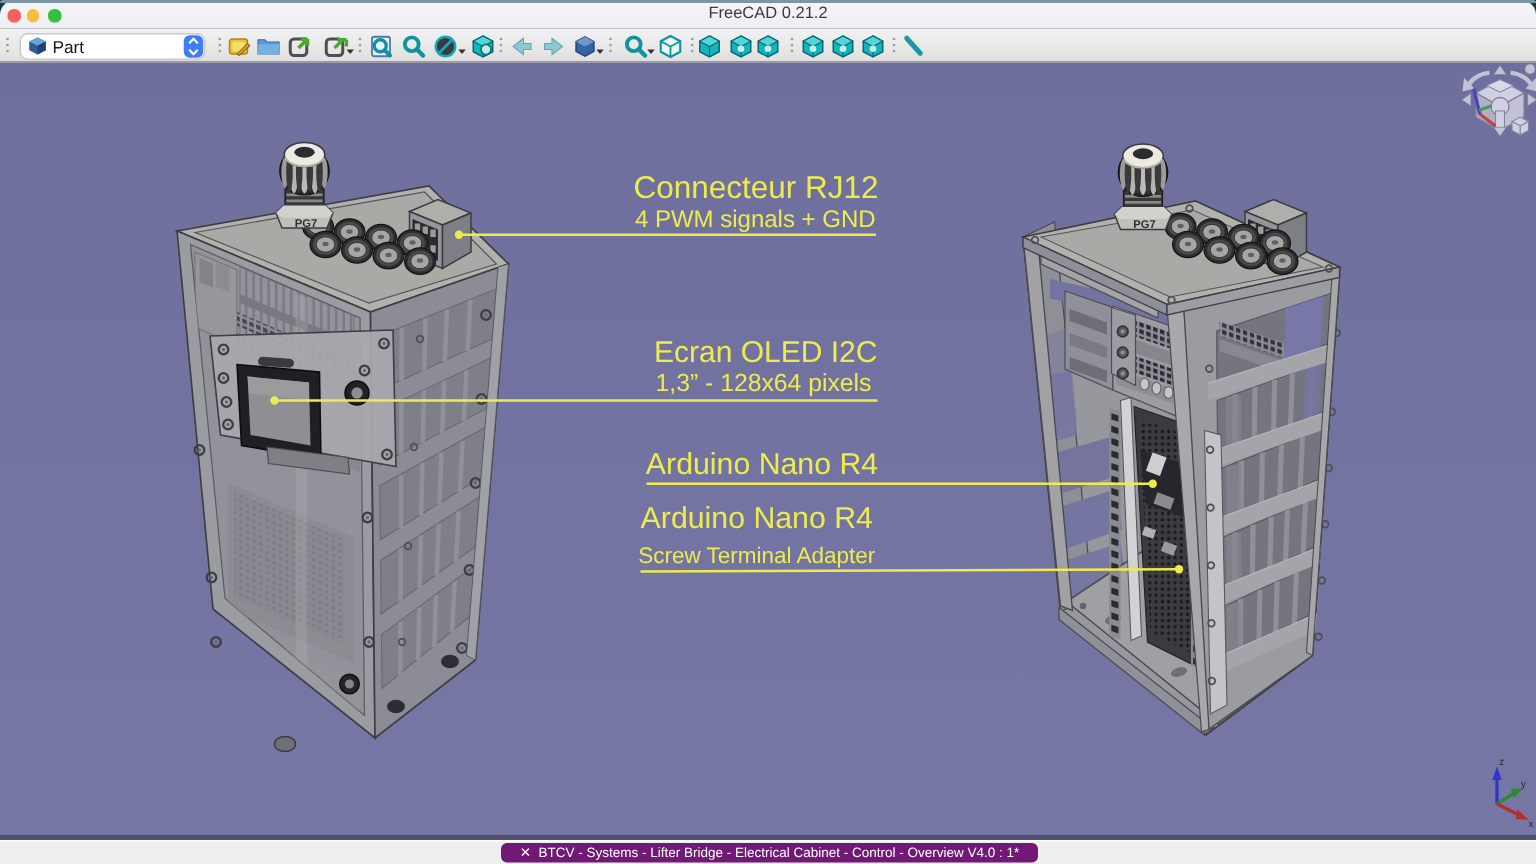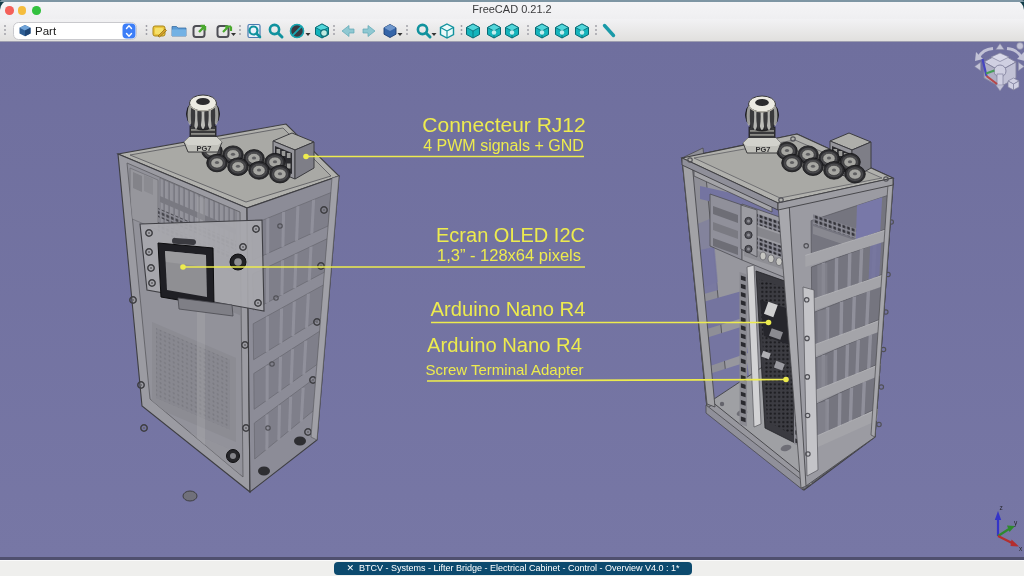--- a/index.html
+++ b/index.html
@@ -4,21 +4,21 @@
 <style>
 html,body{margin:0;padding:0;width:1024px;height:576px;overflow:hidden;background:#123c48;}
 body{font-family:"Liberation Sans",sans-serif;position:relative;}
 #titlebar{position:absolute;left:0;top:0;width:1024px;height:19px;background:linear-gradient(#f5f5f7,#efeff1);border-radius:10px 10px 0 0;}
 #topedge{position:absolute;left:0;top:0;width:1024px;height:1.5px;background:#7e96a4;border-radius:10px 10px 0 0;}
 .tl{position:absolute;top:6px;width:8.5px;height:8.5px;border-radius:50%;}
 #title{position:absolute;top:3px;left:0;width:1024px;text-align:center;font-size:11px;font-weight:normal;color:#3a3a3c;}
 #toolbar{position:absolute;left:0;top:19px;width:1024px;height:22px;background:linear-gradient(#f2f2f4,#e1e0de);border-bottom:1px solid #9e9eb0;}
 #darkstrip{position:absolute;left:0;top:557px;width:1024px;height:3px;background:#50506e;}
 #statusbar{position:absolute;left:0;top:560px;width:1024px;height:16px;background:#efefed;border-top:1px solid #fafafa;box-sizing:border-box;}
-#pill{position:absolute;top:561.5px;left:334px;width:358px;height:13px;background:#0c4a6e;border-radius:4px;color:#ffffff;font-size:9px;line-height:13.5px;text-align:center;}
+#pill{position:absolute;top:561.5px;left:334px;width:358px;height:13px;background:#701a75;border-radius:4px;color:#ffffff;font-size:9px;line-height:13.5px;text-align:center;}
 </style>
 </head>
 <body>
 <svg width="1024" height="516" viewBox="0 41 1024 516" style="position:absolute;left:0;top:41px;">
 <defs>
 <linearGradient id="bg" x1="0" y1="0" x2="0" y2="1">
  <stop offset="0" stop-color="#6f6f9e"></stop>
         <stop offset="1" stop-color="#7777a5"></stop>
 </linearGradient>
 <g id="cap">

